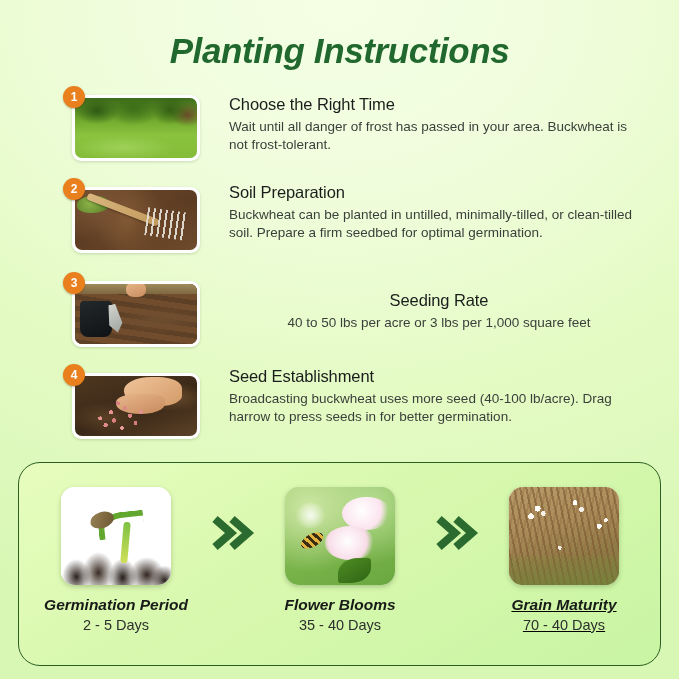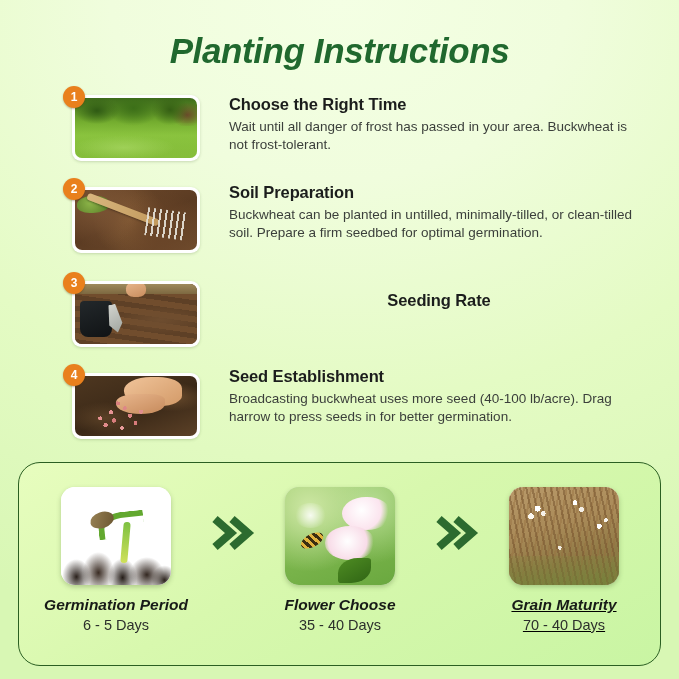--- a/index.html
+++ b/index.html
@@ -35,21 +35,21 @@
     width:100%;height:100%;border-radius:7px;overflow:hidden;position:relative;
   }
   .badge{
     position:absolute;left:-9px;top:-9px;width:22px;height:22px;border-radius:50%;
     background:#e9801d;color:#fff;font-size:12px;font-weight:bold;
     display:flex;align-items:center;justify-content:center;
     box-shadow:0 1px 2px rgba(80,50,10,.35);z-index:4;
   }
 
   .txt{position:absolute;left:229px;width:420px;}
-  .head{font-size:16.5px;font-weight:bold;color:#1b1d1c;letter-spacing:-0.1px;}
+  .head{font-size:16.5px;font-weight:normal;color:#1b1d1c;letter-spacing:-0.1px;}
   .body{font-size:13.5px;color:#3b3f3b;line-height:17.5px;margin-top:4px;}
 
   
   .panel{
     position:absolute;left:18px;top:462px;width:643px;height:204px;
     border:1.6px solid #2b5f22;border-radius:22px;box-sizing:border-box;
     background:linear-gradient(150deg,#e7fdbe 0%,#d8f8ae 45%,#c9f5a3 100%);
   }
   .stage{position:absolute;text-align:center;}
   .stage .card{
@@ -285,20 +285,21 @@
           <div class="digging">
               <div class="top"></div>
               <div class="hand"></div>
               <div class="boot"></div>
               <div class="spade"></div>
             </div>
         </div>
       </div>
       <div class="txt" style="top:205px;text-align:center;">
         <div class="head">Seeding Rate</div>
+        <div class="body">40 to 50 lbs per acre or 3 lbs per 1,000 square feet</div>
       </div>
     </div>
 
     <div class="step">
       <div class="thumb" style="top:287px;">
         <div class="badge">4</div>
         <div class="pic">
           <div class="sowing">
               <div class="palm"></div>
               <div class="fingers"></div>
@@ -319,41 +320,41 @@
     <div class="stage" style="left:14px;top:24px;width:166px;">
       <div class="card">
         <div class="sprout">
             <div class="clods"></div>
             <div class="stem"></div>
             <div class="hook"></div>
             <div class="seedcoat"></div>
           </div>
       </div>
       <div class="name">Germination Period</div>
-      <div class="days">6 - 5 Days</div>
+      <div class="days">2 - 5 Days</div>
     </div>
 
     <div class="chev" style="left:190px;top:48px;">
       <svg width="46" height="44" viewBox="0 0 46 44">
         <path d="M6 8 L22 22 L6 36" fill="none" stroke="#2C6B2F" stroke-width="8" stroke-linejoin="miter"></path>
         <path d="M23 8 L39 22 L23 36" fill="none" stroke="#2C6B2F" stroke-width="8" stroke-linejoin="miter"></path>
       </svg>
     </div>
 
     <div class="stage" style="left:238px;top:24px;width:166px;">
       <div class="card">
         <div class="blooms">
           <div class="cluster c3"></div>
             <div class="cluster c1"></div>
             <div class="cluster c2"></div>
           <div class="leaf"></div>
             <div class="bee"></div>
         </div>
       </div>
-      <div class="name">Flower Choose</div>
+      <div class="name">Flower Blooms</div>
       <div class="days">35 - 40 Days</div>
     </div>
 
     <div class="chev" style="left:414px;top:48px;">
       <svg width="46" height="44" viewBox="0 0 46 44">
         <path d="M6 8 L22 22 L6 36" fill="none" stroke="#2C6B2F" stroke-width="8" stroke-linejoin="miter"></path>
         <path d="M23 8 L39 22 L23 36" fill="none" stroke="#2C6B2F" stroke-width="8" stroke-linejoin="miter"></path>
       </svg>
     </div>
 

